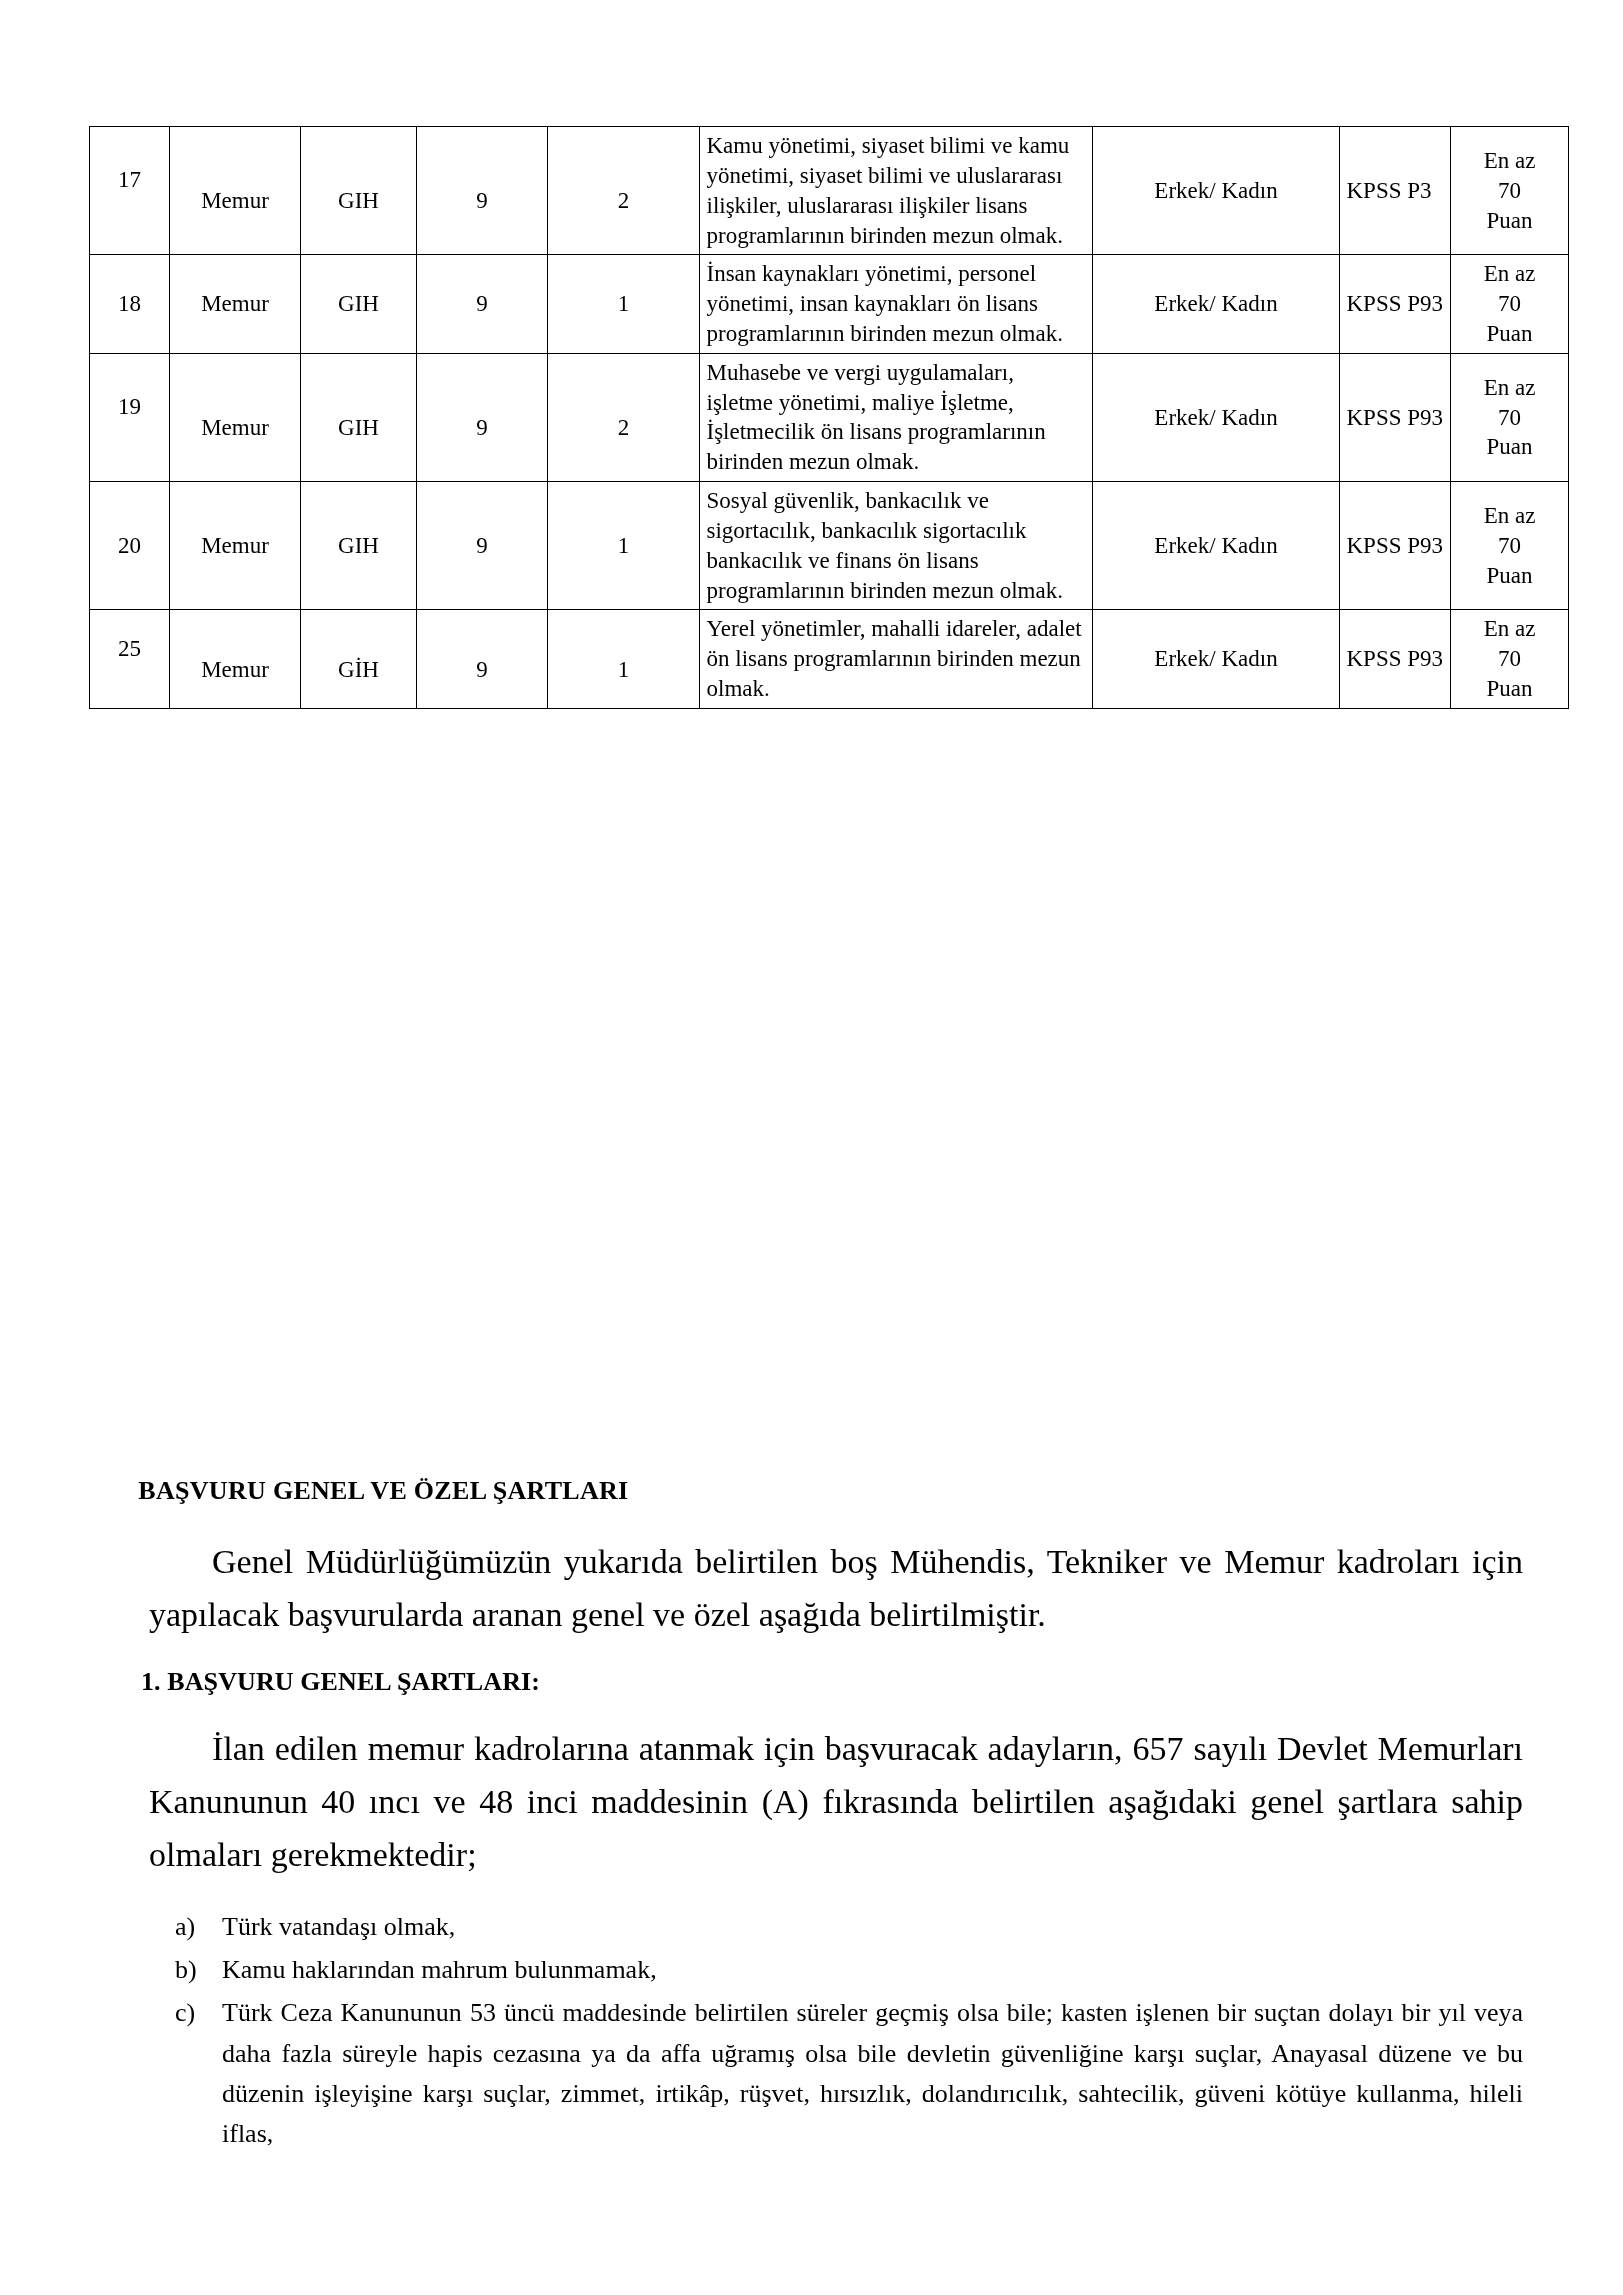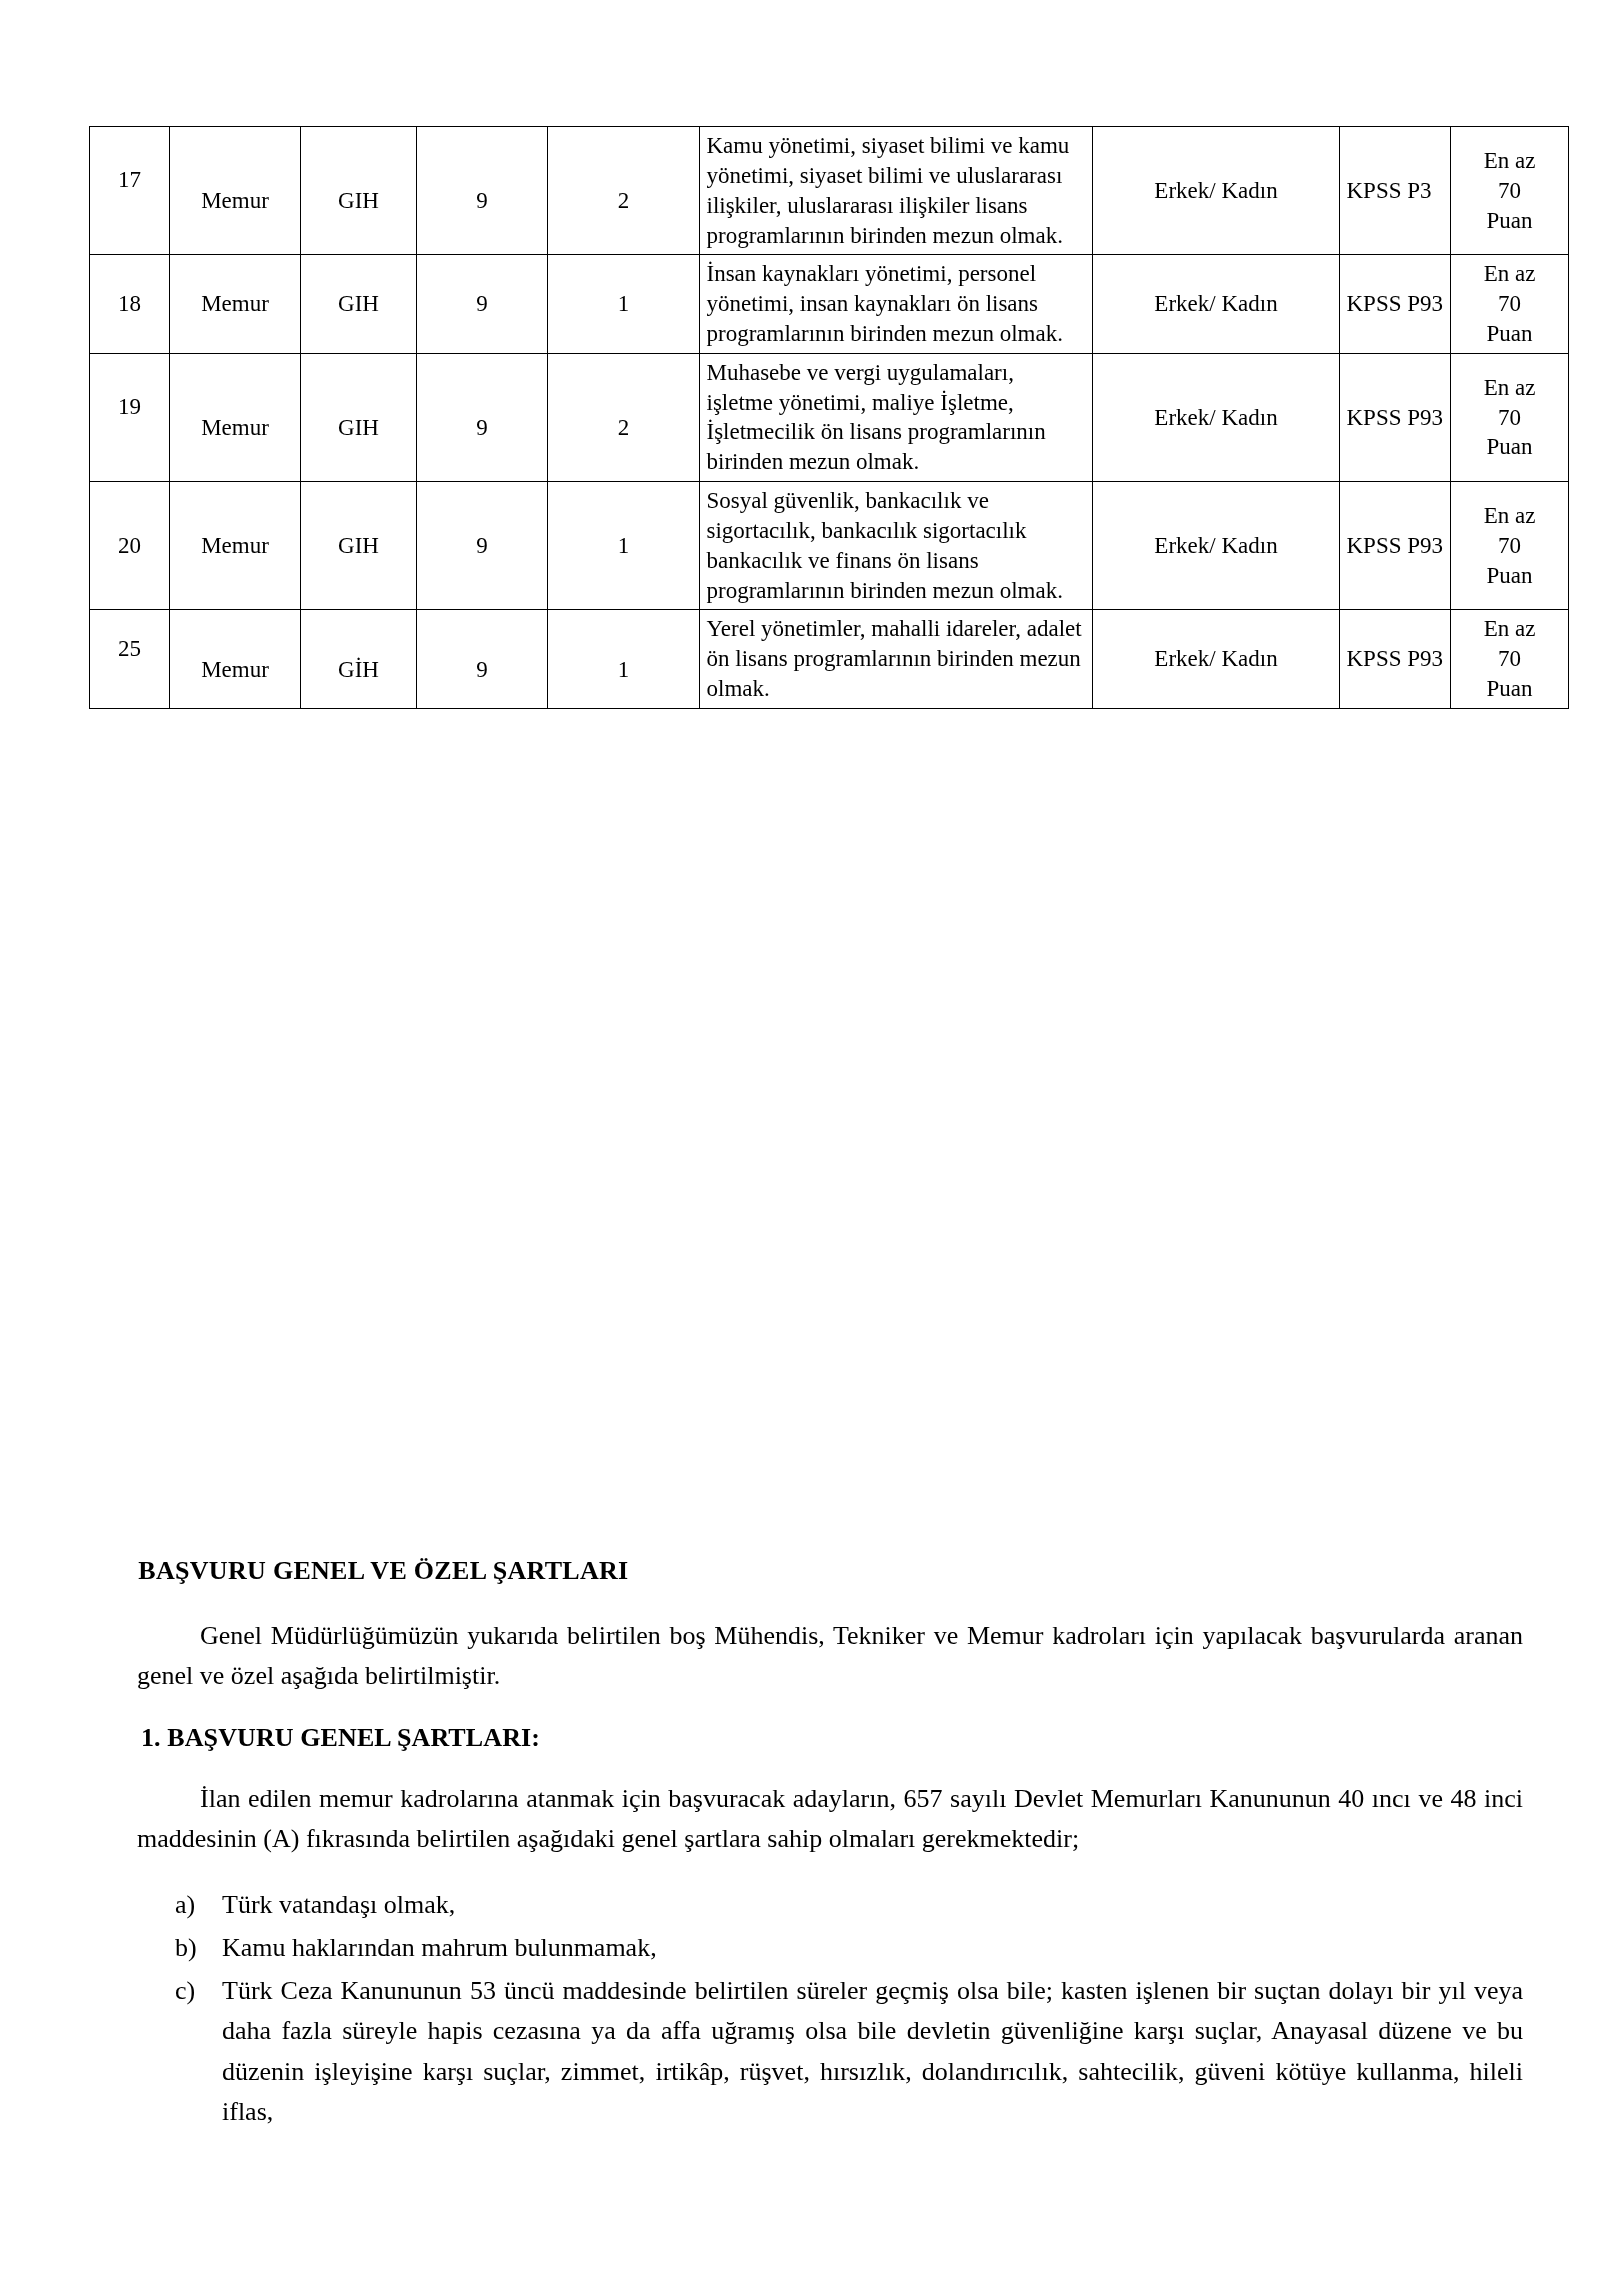--- a/index.html
+++ b/index.html
@@ -72,36 +72,36 @@
   td.puan      { text-align: center; line-height: 1.22; }
 
   
   .shift-down { position: relative; top: 10.5px; }
   .shift-up   { position: relative; top: -10.5px; }
 
   
   .content {
     position: absolute;
     left: 137px;
-    top: 1556px;
+    top: 1476px;
     width: 1386px;
   }
 
   h2.section-head {
     font-size: 26px;
     font-weight: bold;
     margin: 0 0 30px 0;
     padding-left: 1.3px;
     letter-spacing: 0.3px;
   }
 
   p.para {
-    font-size: 26px;
+    font-size: 34px;
     line-height: 1.55;
-    margin: 0 0 26px 0;
+    margin: 0 0 26px 12px;
     text-align: justify;
     text-indent: 63px;
   }
 
   h3.sub-head {
     font-size: 26px;
     font-weight: bold;
     margin: 0 0 26px 4px;
     letter-spacing: 0.1px;
   }

